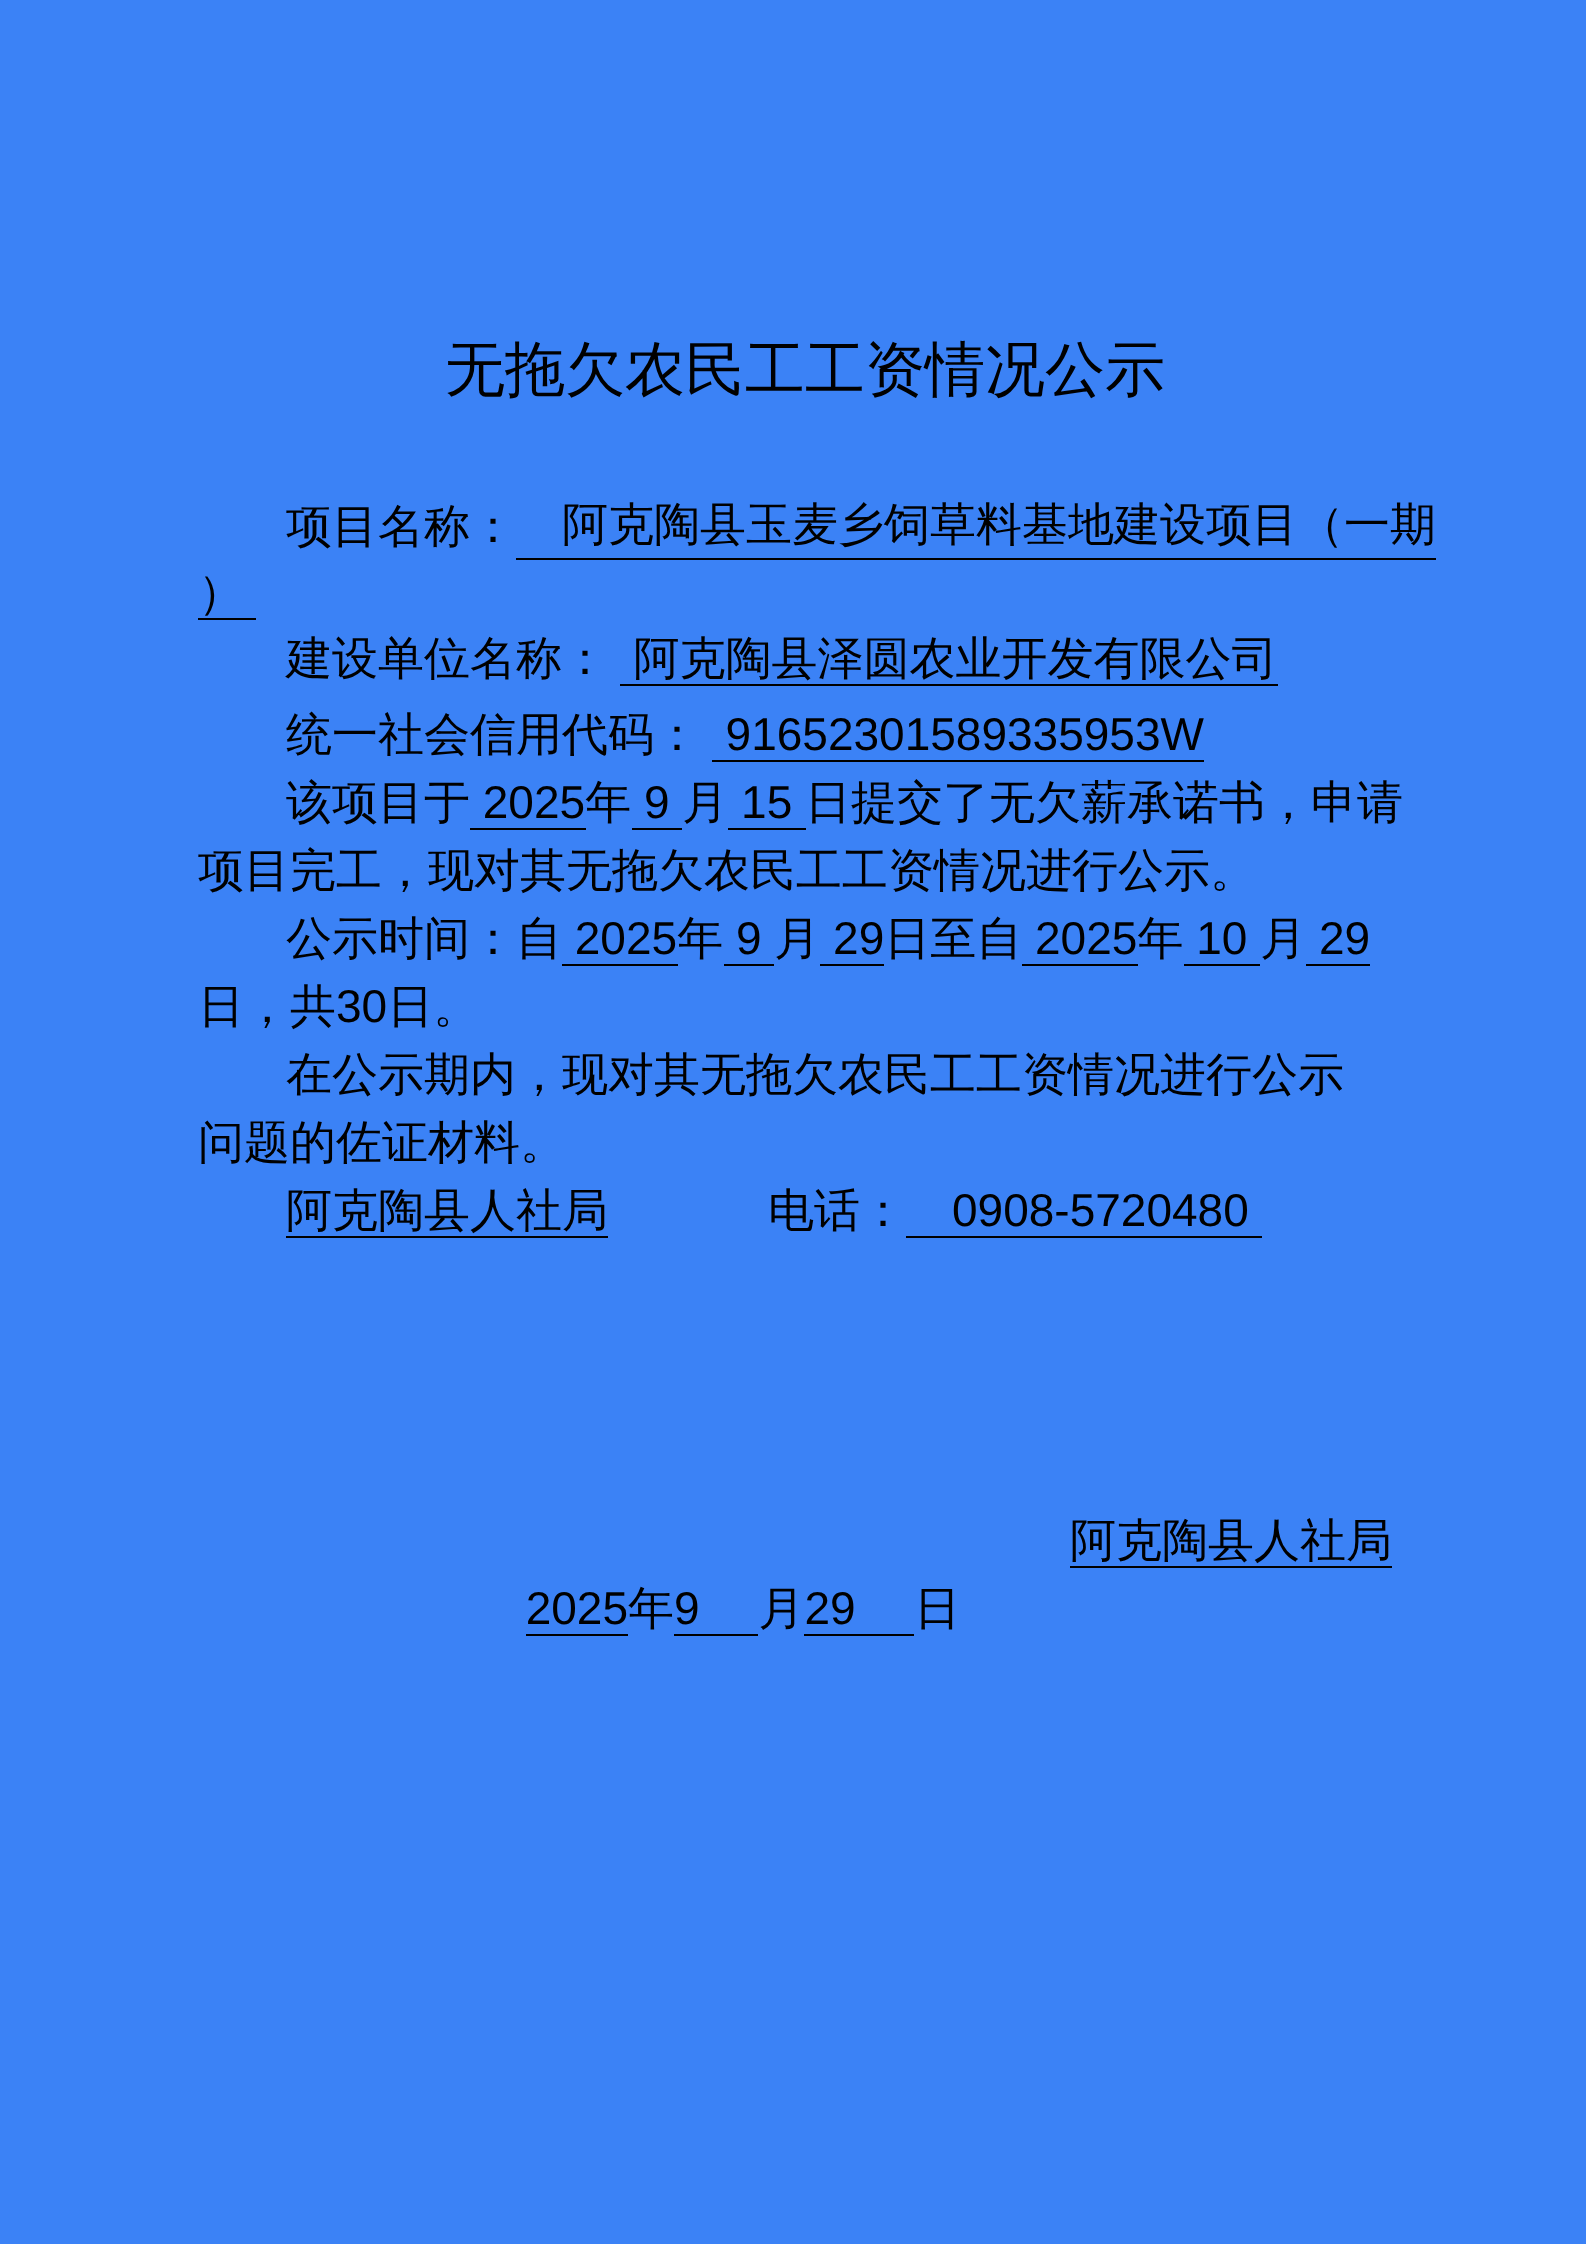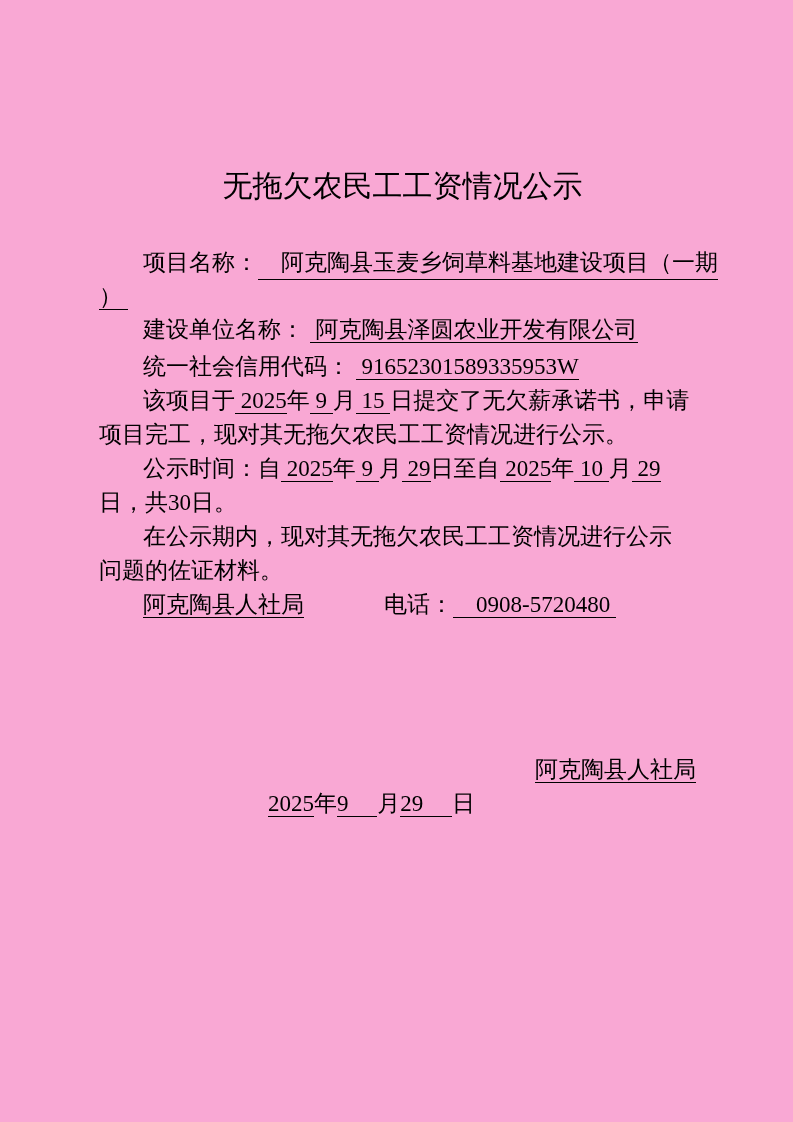--- a/index.html
+++ b/index.html
@@ -1,22 +1,22 @@
 <!DOCTYPE html>
 <html><head>
 <meta charset="utf-8">
 <style>
   html, body { margin: 0; padding: 0; background: #ffffff; }
   .page {
     position: relative;
     width: 793px;
     height: 1122px;
-    background: #f9a8d4;
+    background: #3b82f6;
     color: #000000;
-    font-family: Liberation Serif, serif;
+    font-family: Liberation Sans, sans-serif;
     font-size: 23px;
     overflow: hidden;
   }
   .doc {
     position: absolute;
     left: 99px;
     top: 0;
     width: 607px;
   }
   .title {
@@ -28,21 +28,21 @@
     white-space: nowrap;
   }
   .line {
     line-height: 33px;
     white-space: nowrap;
   }
   .body-34 .line { line-height: 34px; }
   .first-para { margin-top: 40px; }
   .gap-before { margin-top: 4px; }
   .indent { padding-left: 44px; }
-  .flexline { display: flex; align-items: flex-start; }
+  .flexline { display: flex; align-items: center; }
   .fill { flex: 1 1 auto; }
   .u { border-bottom: 1.3px solid #000; }
   .spacer { display: inline-block; width: 80px; }
   .sig-block { margin-top: 131px; }
   .sig-line { text-align: right; padding-right: 10px; line-height: 34px; white-space: nowrap; }
   .date-line { text-align: center; padding-right: 62px; line-height: 34px; white-space: nowrap; }
 </style>
 </head>
 <body>
 

